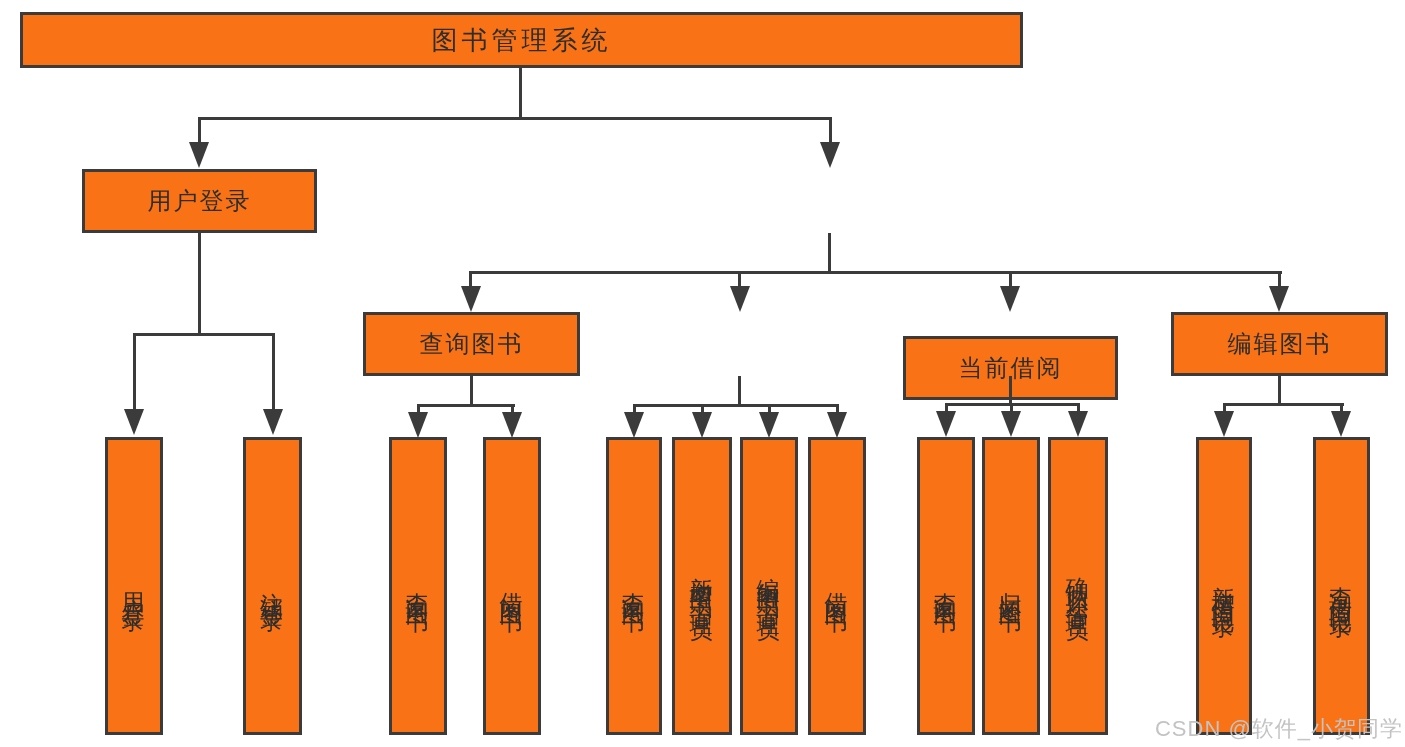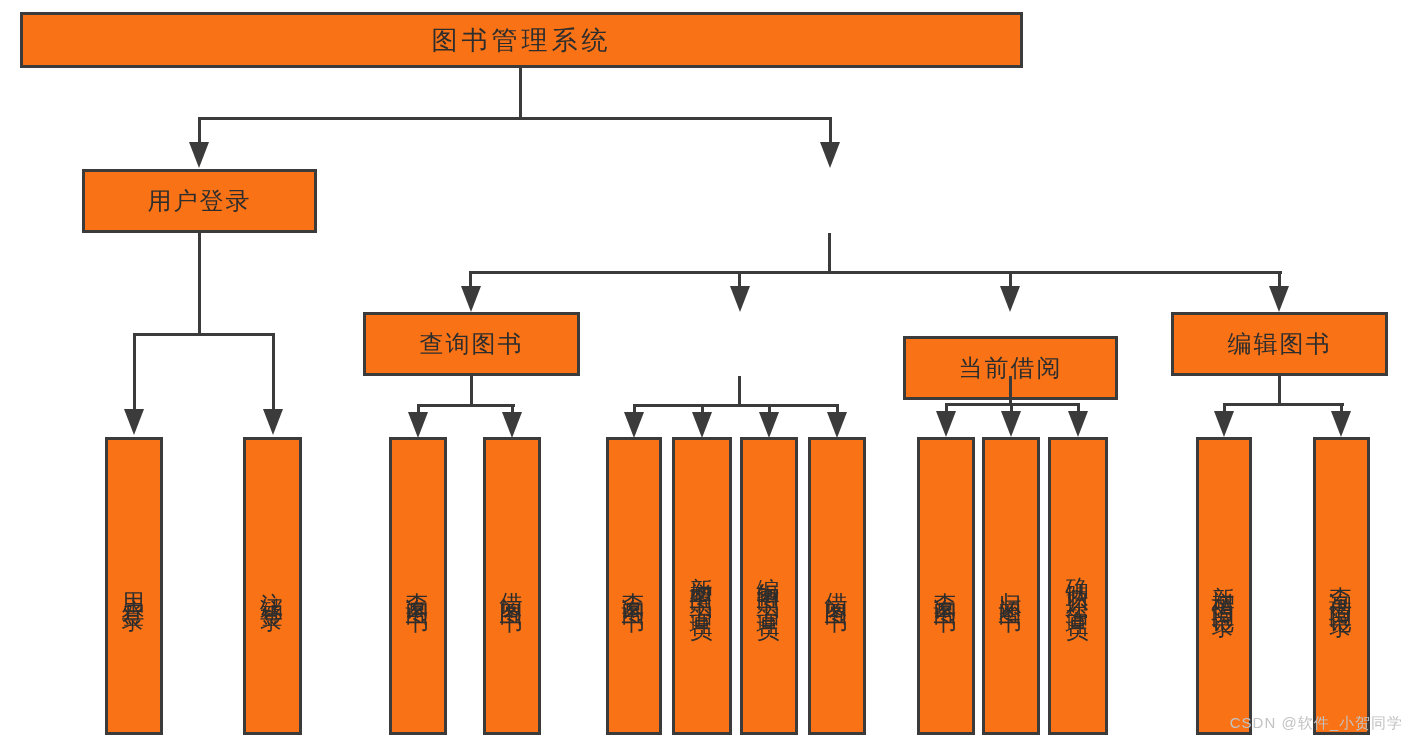--- a/index.html
+++ b/index.html
@@ -23,21 +23,21 @@
   .hl { position:absolute; height:3px; background:#3b3b3b; }
   .vl { position:absolute; width:3px; background:#3b3b3b; }
   .arr {
     position:absolute; width:0; height:0;
     border-left:10px solid transparent;
     border-right:10px solid transparent;
     border-top:26px solid #3b3b3b;
   }
   .watermark {
     position:absolute; top:714px; right:2px;
-    font-size:15px; color:#c3c3c3; letter-spacing:1px;
+    font-size:22px; color:#c3c3c3; letter-spacing:1px;
     white-space:nowrap; z-index:10;
   }
 </style>
 </head>
 <body>
 
 <div id="canvas">
 
   <div class="box hbox rootbox" style="left:20px;top:12px;width:1003px;height:56px;">图书管理系统</div>
 

